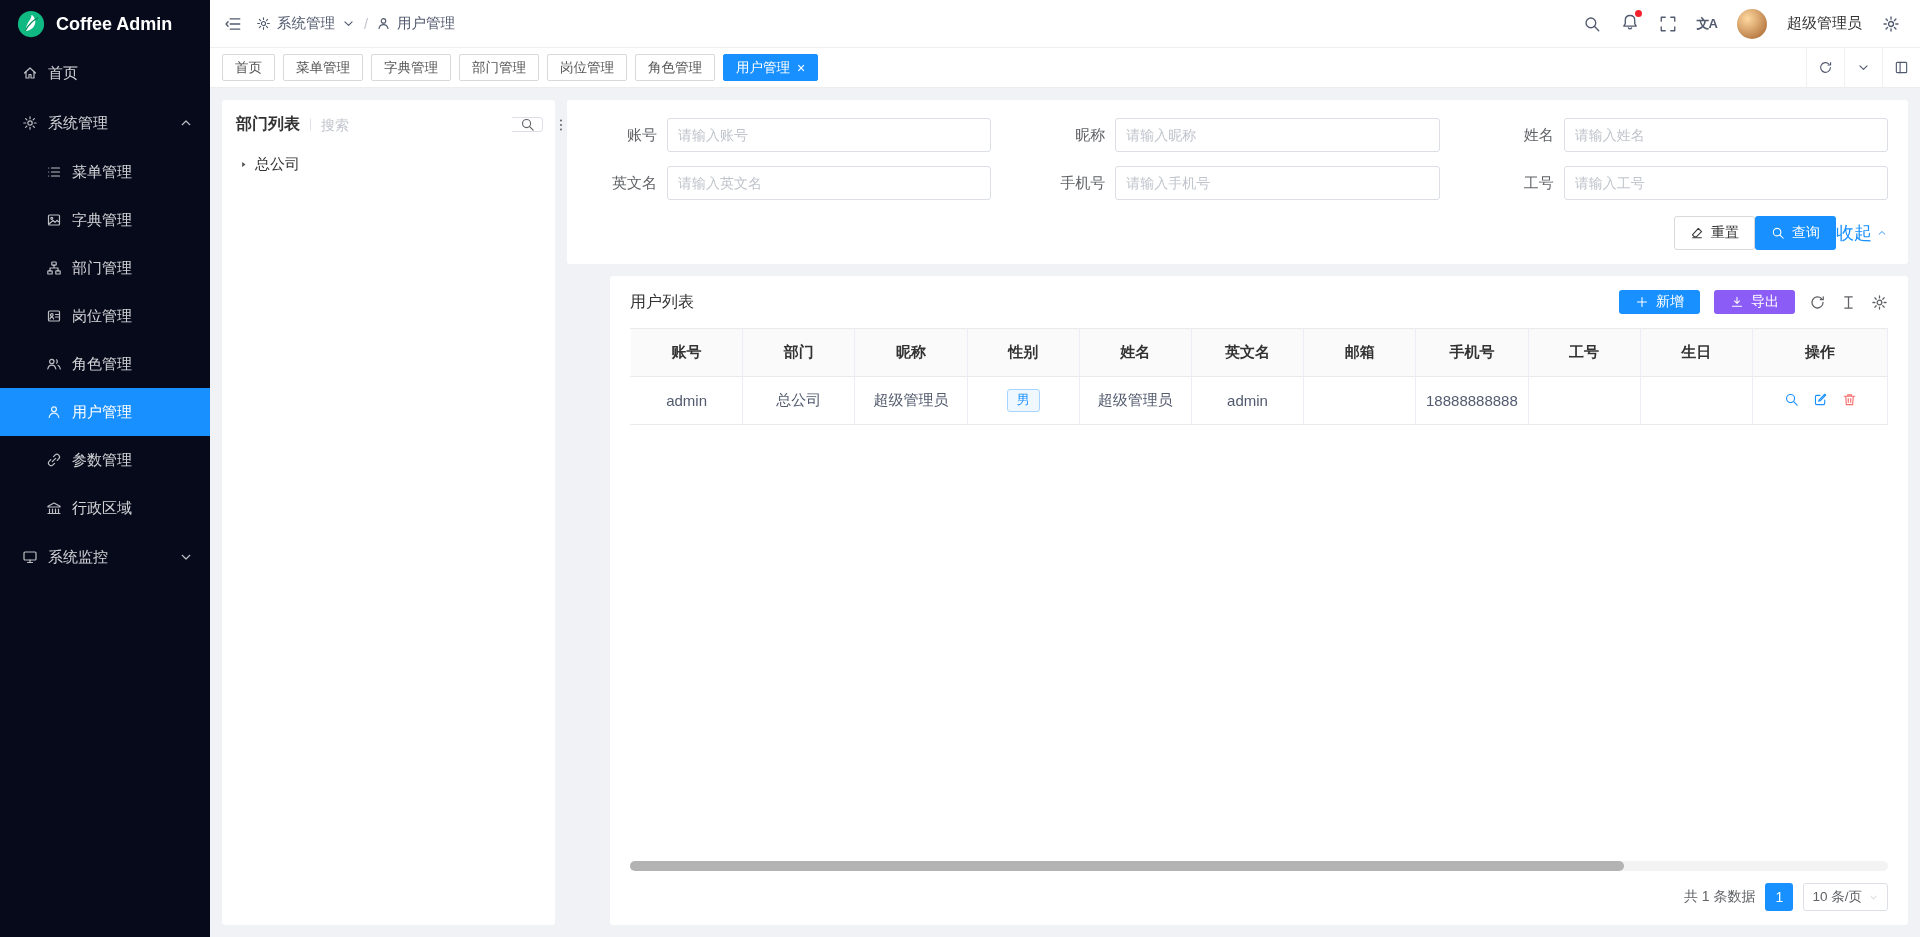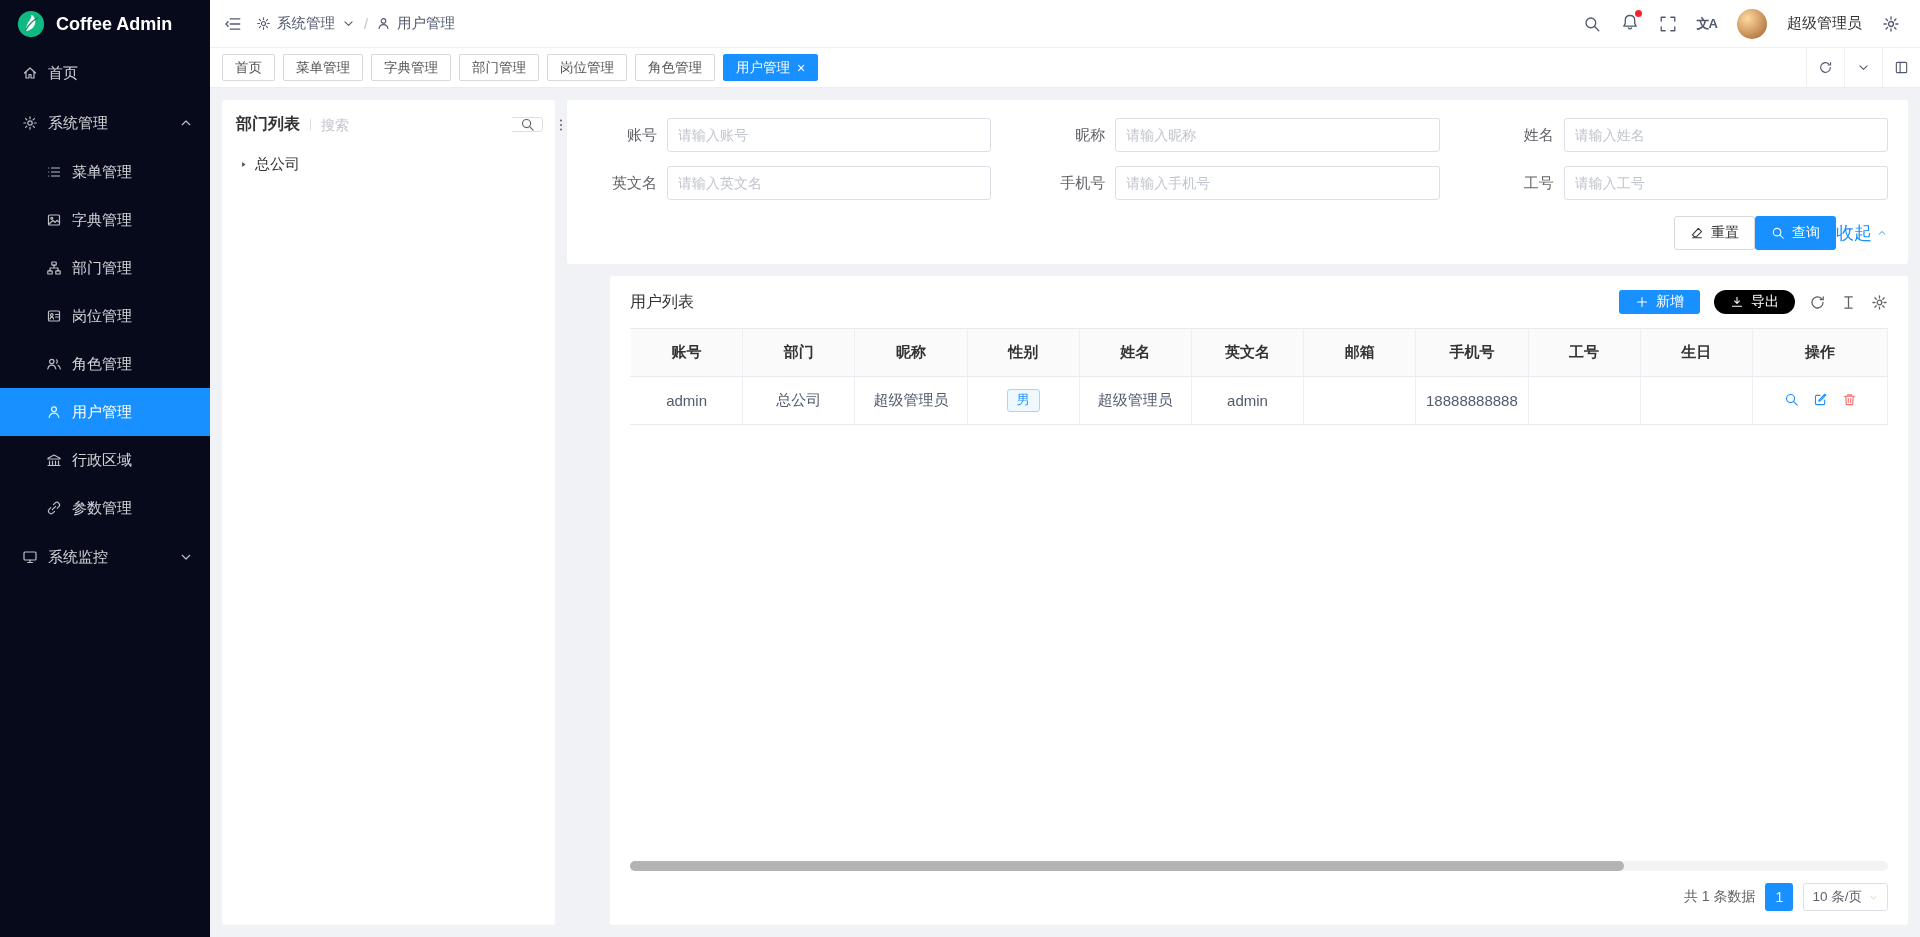--- a/index.html
+++ b/index.html
@@ -204,32 +204,32 @@
             <svg viewBox="0 0 16 16" fill="none" stroke="currentColor" stroke-width="1.2" stroke-linecap="round" stroke-linejoin="round">
               <circle cx="8" cy="5.2" r="2.4"></circle>
               <path d="M3.2 13.4c.6-2.8 2.3-4.2 4.8-4.2s4.2 1.4 4.8 4.2"></path>
             </svg>
           </span>
           <span class="mi-label">用户管理</span>
         </div>
         <div class="submenu-item">
           <span class="ic ">
             <svg viewBox="0 0 16 16" fill="none" stroke="currentColor" stroke-width="1.2" stroke-linecap="round" stroke-linejoin="round">
+              <path d="M6.3 9.7l3.4-3.4M7.5 4.6 9 3.1a2.6 2.6 0 0 1 3.7 3.7L11.2 8.3M8.5 11.4 7 12.9a2.6 2.6 0 0 1-3.7-3.7l1.5-1.5"></path>
+            </svg>
+          </span>
+          <span class="mi-label">参数管理</span>
+        </div>
+        <div class="submenu-item">
+          <span class="ic ">
+            <svg viewBox="0 0 16 16" fill="none" stroke="currentColor" stroke-width="1.2" stroke-linecap="round" stroke-linejoin="round">
               <path d="M2 6.2 8 3l6 3.2V7H2zM3.5 9v3.5M6.5 9v3.5M9.5 9v3.5M12.5 9v3.5M2 13.5h12"></path>
             </svg>
           </span>
           <span class="mi-label">行政区域</span>
-        </div>
-        <div class="submenu-item">
-          <span class="ic ">
-            <svg viewBox="0 0 16 16" fill="none" stroke="currentColor" stroke-width="1.2" stroke-linecap="round" stroke-linejoin="round">
-              <path d="M6.3 9.7l3.4-3.4M7.5 4.6 9 3.1a2.6 2.6 0 0 1 3.7 3.7L11.2 8.3M8.5 11.4 7 12.9a2.6 2.6 0 0 1-3.7-3.7l1.5-1.5"></path>
-            </svg>
-          </span>
-          <span class="mi-label">参数管理</span>
         </div>
         <div class="menu-item">
           <span class="ic ">
             <svg viewBox="0 0 16 16" fill="none" stroke="currentColor" stroke-width="1.2" stroke-linecap="round" stroke-linejoin="round">
               <rect x="2" y="3" width="12" height="8" rx="1"></rect>
               <path d="M8 11v2.2M5.5 13.5h5"></path>
             </svg>
           </span>
           <span class="mi-label">系统监控</span>
           <span class="ic mi-chev">
@@ -453,21 +453,21 @@
             <span class="list-title">用户列表</span>
             <div class="list-tools">
               <button class="btn btn-primary" id="btn-add" style="background: rgb(24, 144, 255);">
                 <span class="ic">
                     <svg viewBox="0 0 16 16" fill="none" stroke="currentColor" stroke-width="1.2" stroke-linecap="round" stroke-linejoin="round">
                       <path d="M8 2.8v10.4M2.8 8h10.4"></path>
                     </svg>
                   </span>
                 <span>新增</span>
               </button>
-              <button class="btn btn-warning" id="btn-export" style="background: #000000; border-radius: 12px;">
+              <button class="btn btn-warning" id="btn-export" style="background: #8b5cf6;">
                 <span class="ic">
                     <svg viewBox="0 0 16 16" fill="none" stroke="currentColor" stroke-width="1.2" stroke-linecap="round" stroke-linejoin="round">
                       <path d="M8 2.5v7M5.2 6.8 8 9.6l2.8-2.8M2.8 12.8h10.4"></path>
                     </svg>
                   </span>
                 <span>导出</span>
               </button>
               <span class="ic tool-ic">
                   <svg viewBox="0 0 16 16" fill="none" stroke="currentColor" stroke-width="1.2" stroke-linecap="round" stroke-linejoin="round">
                     <path d="M13.2 8a5.2 5.2 0 1 1-1.5-3.7"></path>

